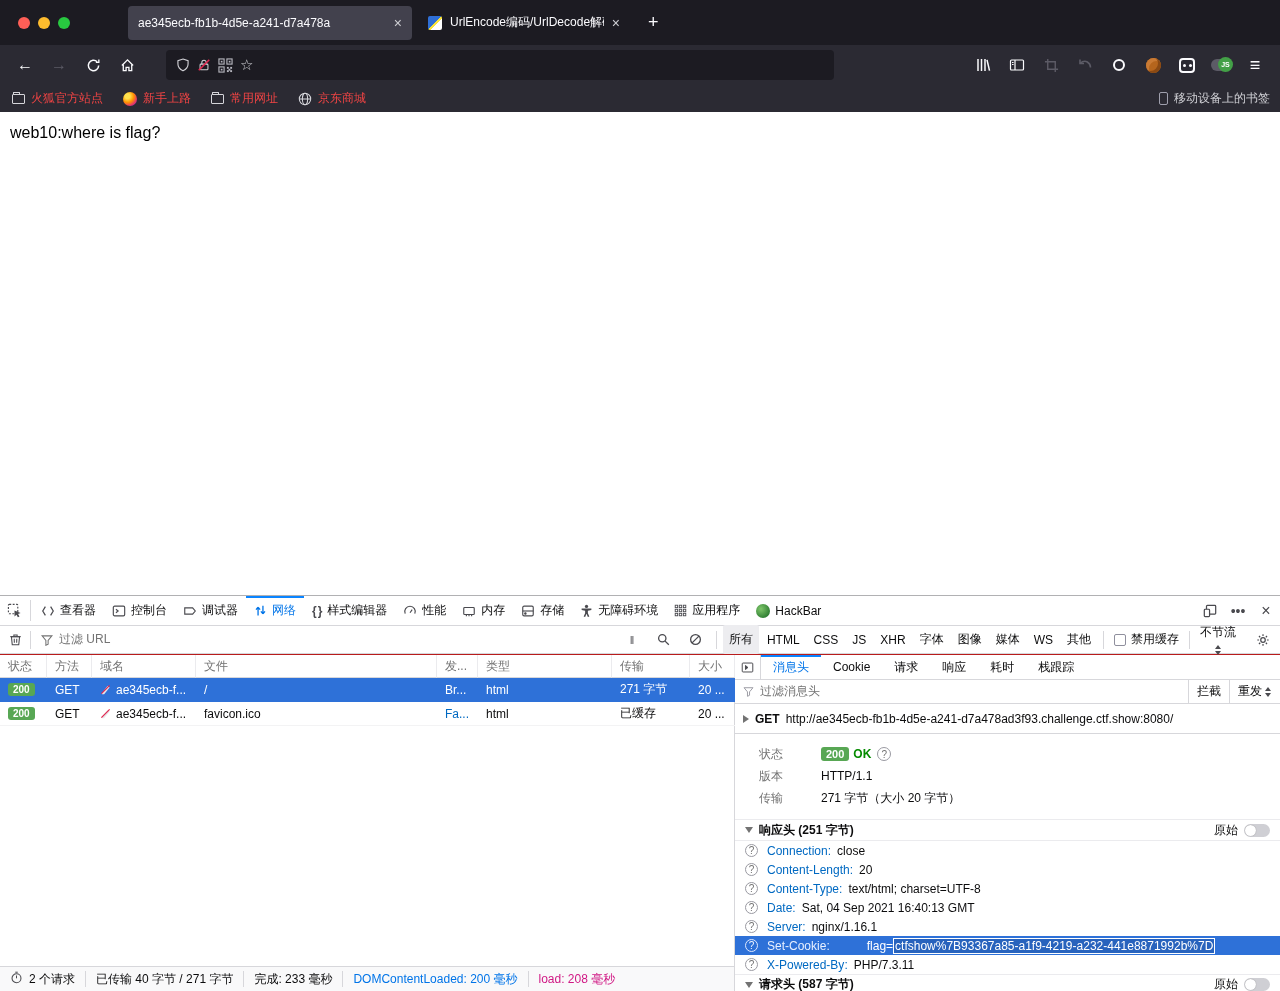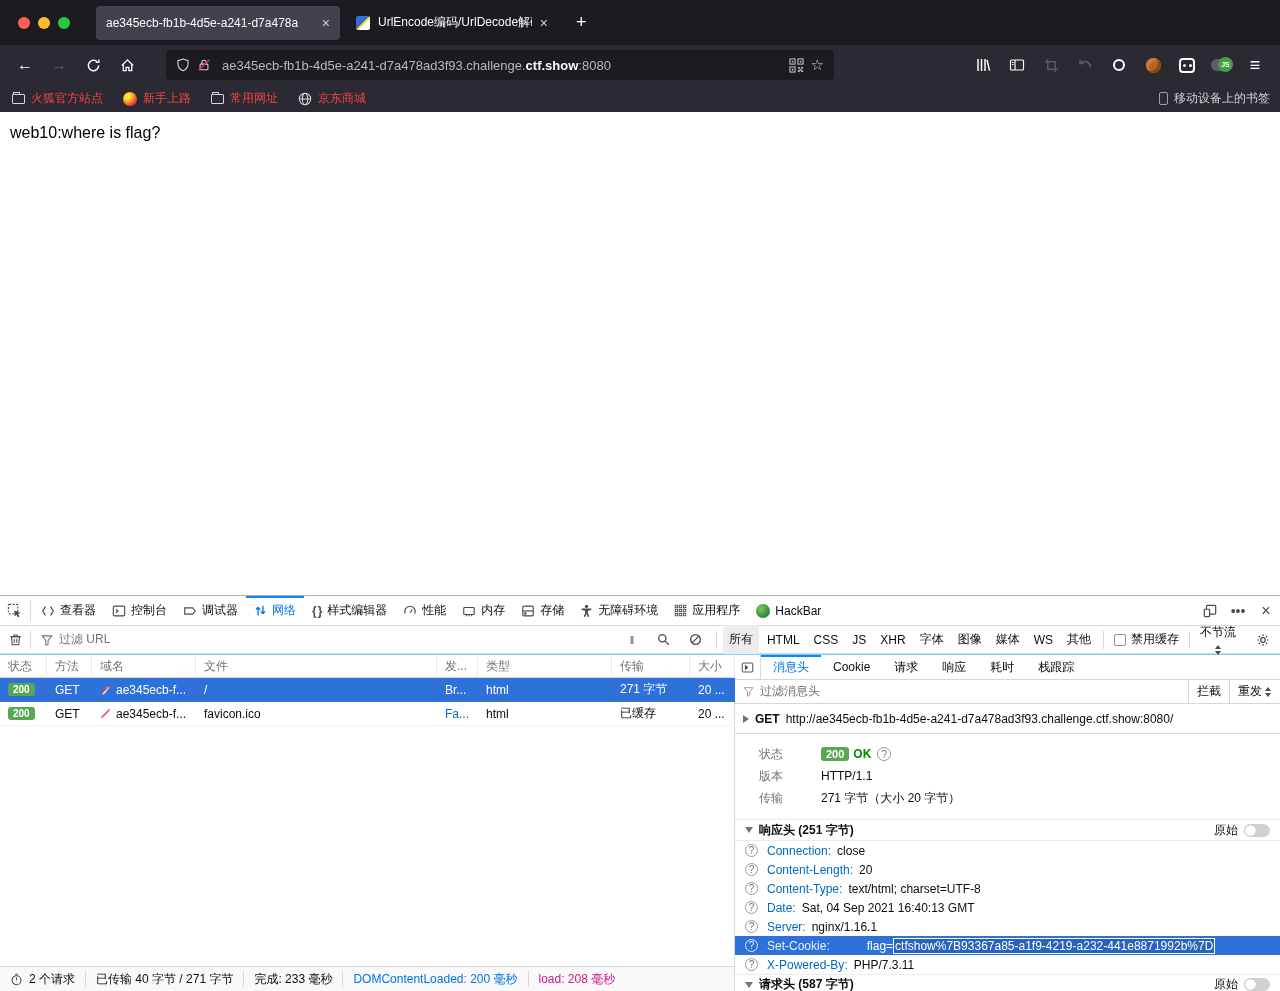--- a/index.html
+++ b/index.html
@@ -6,21 +6,21 @@
   html,body { width:1280px; height:991px; overflow:hidden; }
   body { font-family:"Liberation Sans", sans-serif; position:relative; background:#fff; }
   svg { display:block; }
 
   
   .titlebar { height:45px; background:#1c1b22; display:flex; align-items:center; padding-left:18px; }
   .lights { display:flex; gap:8px; margin-right:26px; }
   .light { width:12px; height:12px; border-radius:50%; }
   .light.r { background:#ff5f57; } .light.y { background:#febc2e; } .light.g { background:#28c840; }
   .tab { display:flex; align-items:center; height:34px; border-radius:4px; padding:0 10px; color:#fbfbfe; font-size:12px; }
-  .tab.active { background:#42414d; width:244px; }
+  .tab.active { background:#42414d; width:284px;margin-left:32px; }
   .tab .t-title { flex:1; white-space:nowrap; overflow:hidden; }
   .tab .t-close { color:#cfcfd4; font-size:14px; margin-left:8px; cursor:default; }
   .tab.inactive { width:212px; margin-left:6px; }
   .favicon { width:14px; height:14px; margin-right:8px; border-radius:2px;
     background:linear-gradient(135deg,#2f6fd6 0 49%,#f7e23c 49% 60%,#ffffff 60% 100%); }
   .newtab { color:#fbfbfe; font-size:18px; margin-left:18px; }
 
   .navbar { height:40px; background:#2b2a33; display:flex; align-items:center; padding:0 8px; }
   .navbtn { width:34px; height:30px; display:flex; align-items:center; justify-content:center; border-radius:4px; font-size:16px; color:#fbfbfe; }
   .navbtn.dim { color:#5c5b66; }
@@ -44,21 +44,21 @@
   .folder { width:13px; height:10px; border:1.2px solid #d5d5da; border-radius:1px; position:relative; }
   .folder::before { content:""; position:absolute; top:-3px; left:0; width:5px; height:2px; border:1.2px solid #d5d5da; border-bottom:none; border-radius:1px 1px 0 0; }
   .fxlogo { width:14px; height:14px; border-radius:50%; background:radial-gradient(circle at 32% 30%, #ffe14d 0 18%, #ff9500 45%, #e3306e 72%, #7542e5 95%); }
   .bm-right { position:absolute; right:10px; display:flex; align-items:center; gap:6px; color:#cfcfd4; font-size:12px; }
   .phone { width:9px; height:13px; border:1.2px solid #9f9fad; border-radius:2px; }
 
   .content { height:483px; background:#fff; padding:12px 10px; }
   .pagetext { font-size:16px; color:#000; }
 
   
-  .devtools { position:absolute; left:0; right:0; top:595px; bottom:0; background:#7dd3fc; border-top:1px solid #b1b1b3; font-size:12px; color:#0c0c0d; }
+  .devtools { position:absolute; left:0; right:0; top:595px; bottom:0; background:#b91c1c; border-top:1px solid #b1b1b3; font-size:12px; color:#0c0c0d; }
   .dt-tabs { height:30px; border-bottom:1px solid #d7d7db; display:flex; align-items:stretch; background:#fff; }
   .dtt { display:flex; align-items:center; gap:5px; padding:0 8px; color:#0c0c0d; position:relative; }
   .dtt.active { color:#0074e8; }
   .dtt.active::before { content:""; position:absolute; top:0; left:0; right:0; height:2px; background:#0a84ff; }
   .dt-sep { width:1px; background:#d7d7db; margin:4px 2px; }
   .dt-tabs-right { margin-left:auto; display:flex; align-items:center; }
   .dt-ico-btn { width:28px; height:100%; display:flex; align-items:center; justify-content:center; color:#4a4a4f; font-size:14px; }
 
   .dt-filterbar { height:28px; border-bottom:1px solid #d7d7db; display:flex; align-items:center; background:#fff; }
   .trash-wrap { width:30px; display:flex; justify-content:center; }
@@ -81,21 +81,21 @@
   .net-grid { display:grid; grid-template-columns:47px 45px 104px 241px 41px 134px 78px 45px; }
   .nh { height:23px; line-height:23px; padding-left:8px; color:#737373; border-right:1px solid #ebebee; border-bottom:1px solid #d7d7db; white-space:nowrap; overflow:hidden; }
   .nc { height:24px; display:flex; align-items:center; padding-left:8px; white-space:nowrap; overflow:hidden; border-bottom:1px solid #f3f3f4; }
   .row-sel .nc { background:#2e71d8; color:#fff; border-bottom-color:#2e71d8; }
   .badge200 { background:#58a754; color:#fff; font-size:10px; font-weight:700; padding:1px 5px; border-radius:3px; }
   .dom-ic { margin-right:5px; flex:none; }
   .init-link { color:#0069c2; }
   .row-sel .init-link { color:#fff; }
 
   .net-status { position:absolute; left:0; right:0; bottom:0; height:25px; background:#f9f9fa; border-top:1px solid #d7d7db; display:flex; align-items:center; }
-  .st-item { padding:0 10px; display:flex; align-items:center; gap:6px; border-right:1px solid #d7d7db; height:16px; color:#0c0c0d; }
+  .st-item { padding:0 10px; display:flex; align-items:flex-start; gap:6px; border-right:1px solid #d7d7db; height:16px; color:#0c0c0d; }
   .st-item.noborder { border-right:none; }
   .st-blue { color:#0074e8; }
   .st-pink { color:#d01884; }
 
   .detail-pane { flex:1; overflow:hidden; background:#fff; position:relative; }
   .detail-tabs { height:25px; border-bottom:1px solid #d7d7db; display:flex; align-items:stretch; }
   .pl-btn { width:26px; display:flex; align-items:center; justify-content:center; border-right:1px solid #d7d7db; }
   .dtab { padding:0 12px; display:flex; align-items:center; position:relative; color:#0c0c0d; }
   .dtab.active { color:#0074e8; }
   .dtab.active::before { content:""; position:absolute; top:0; left:0; right:0; height:2px; background:#0a84ff; }
@@ -176,21 +176,20 @@
           <path d="M8 1.2l5.8 1.9v3.7c0 3.8-2.9 6.4-5.8 7.9-2.9-1.5-5.8-4.1-5.8-7.9V3.1z"></path>
         </svg>
     </span>
     <span class="sep-ic">
       <svg width="14" viewBox="0 0 16 16">
           <rect x="3.5" y="7" width="9" height="6.5" rx="1" fill="none" stroke="#cfcfd4" stroke-width="1.2"></rect>
           <path d="M5.5 7V5a2.5 2.5 0 0 1 5 0v2" fill="none" stroke="#cfcfd4" stroke-width="1.2"></path>
           <line x1="2" y1="14" x2="14" y2="2" stroke="#e22850" stroke-width="1.8"></line>
         </svg>
     </span>
-    <span class="urltext"><span>ae345ecb-fb1b-4d5e-a241-d7a478ad3f93.challenge.</span><b>ctf.show</b><span>:8080</span></span>
     <span class="sep-ic">
       <svg width="15" viewBox="0 0 16 16" fill="#b6b6be">
           <rect x="1" y="1" width="5.5" height="5.5" fill="none" stroke="#b6b6be" stroke-width="1.2"></rect>
           <rect x="3" y="3" width="1.8" height="1.8"></rect>
           <rect x="9.5" y="1" width="5.5" height="5.5" fill="none" stroke="#b6b6be" stroke-width="1.2"></rect>
           <rect x="11.5" y="3" width="1.8" height="1.8"></rect>
           <rect x="1" y="9.5" width="5.5" height="5.5" fill="none" stroke="#b6b6be" stroke-width="1.2"></rect>
           <rect x="3" y="11.5" width="1.8" height="1.8"></rect>
           <rect x="9.5" y="9.5" width="2" height="2"></rect>
           <rect x="13" y="9.5" width="2" height="2"></rect>

